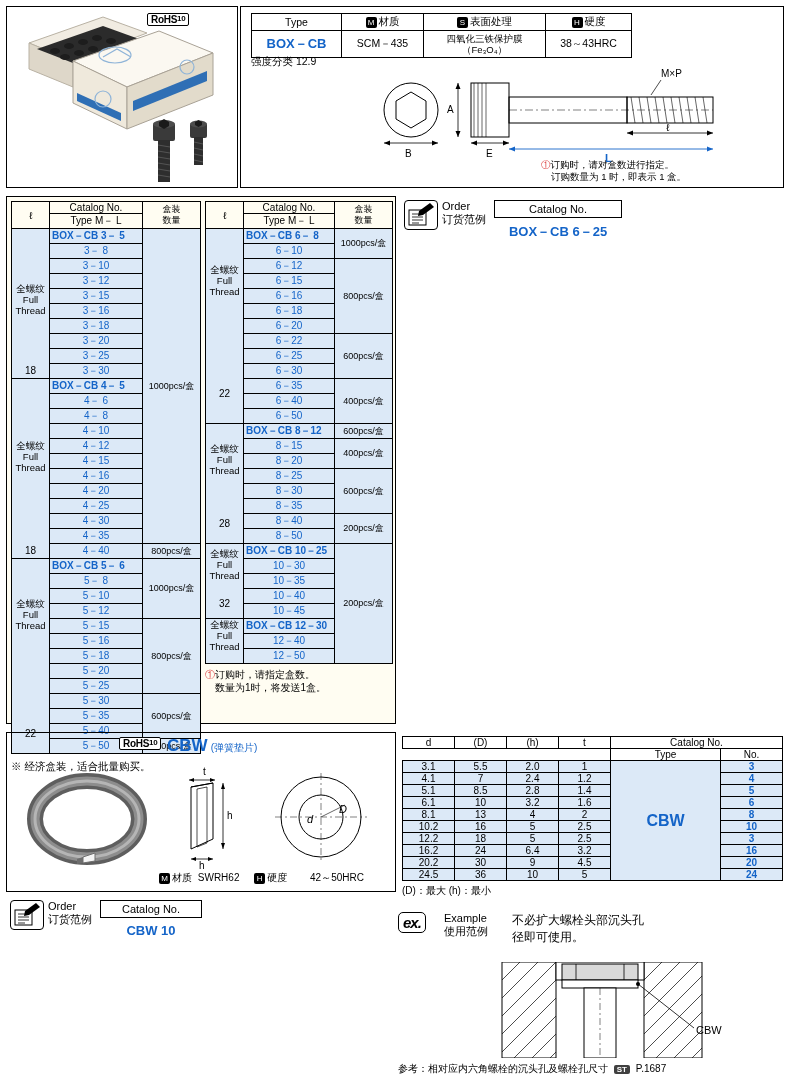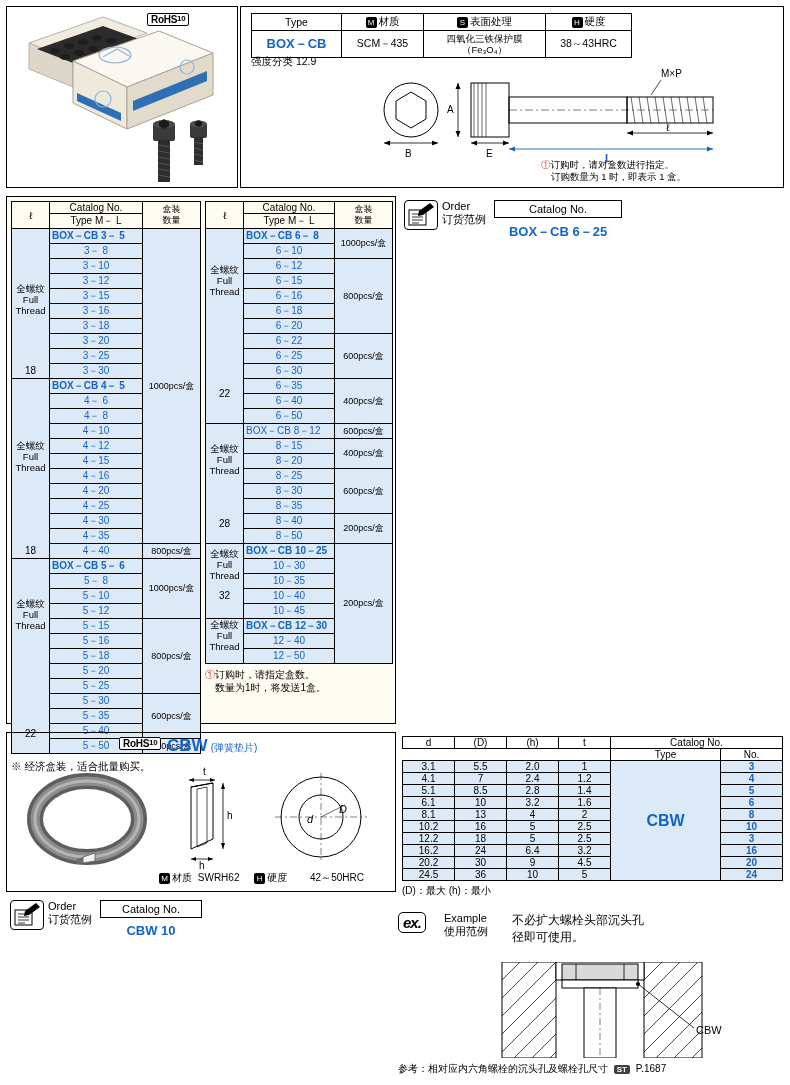--- a/index.html
+++ b/index.html
@@ -465,21 +465,21 @@
 
         <tr>
           <td rowspan="8" class="sz bluebg" style="vertical-align:bottom; position:relative;">
             <div style="position:absolute; left:0; right:0; top:16%; line-height:11px; font-size:9.5px;">
               <div>全螺纹</div>
               <div>Full</div>
               <div>Thread</div>
             </div>
             <div style="position:absolute; left:0; right:0; bottom:14px;">28</div>
           </td>
-          <td class="bluebg blue typecell" style="font-weight:normal;">BOX－CB  8－12</td>
+          <td class="bluebg blue typecell" style="font-weight:bold;">BOX－CB  8－12</td>
           <td class="qty bluebg">600pcs/盒</td>
         </tr>
         <tr>
               <td class="bluebg blue ctr">8－15</td>
           <td rowspan="2" class="qty bluebg" style="vertical-align:middle;">400pcs/盒</td>
             </tr>
         <tr>
               <td class="bluebg blue ctr">8－20</td>
             </tr>
         <tr>
@@ -500,21 +500,21 @@
               <td class="bluebg blue ctr">8－50</td>
             </tr>
 
         <tr>
           <td rowspan="5" class="sz bluebg" style="vertical-align:bottom; position:relative;">
             <div style="position:absolute; left:0; right:0; top:6%; line-height:11px; font-size:9.5px;">
               <div>全螺纹</div>
               <div>Full</div>
               <div>Thread</div>
             </div>
-            <div style="position:absolute; left:0; right:0; bottom:17px;">32</div>
+            <div style="position:absolute; left:0; right:0; bottom:9px;">32</div>
           </td>
           <td class="bluebg blue typecell" style="font-weight:bold;">BOX－CB 10－25</td>
           <td rowspan="8" class="qty bluebg" style="vertical-align:middle;">200pcs/盒</td>
         </tr>
         <tr>
               <td class="bluebg blue ctr">10－30</td>
             </tr>
         <tr>
               <td class="bluebg blue ctr">10－35</td>
             </tr>

